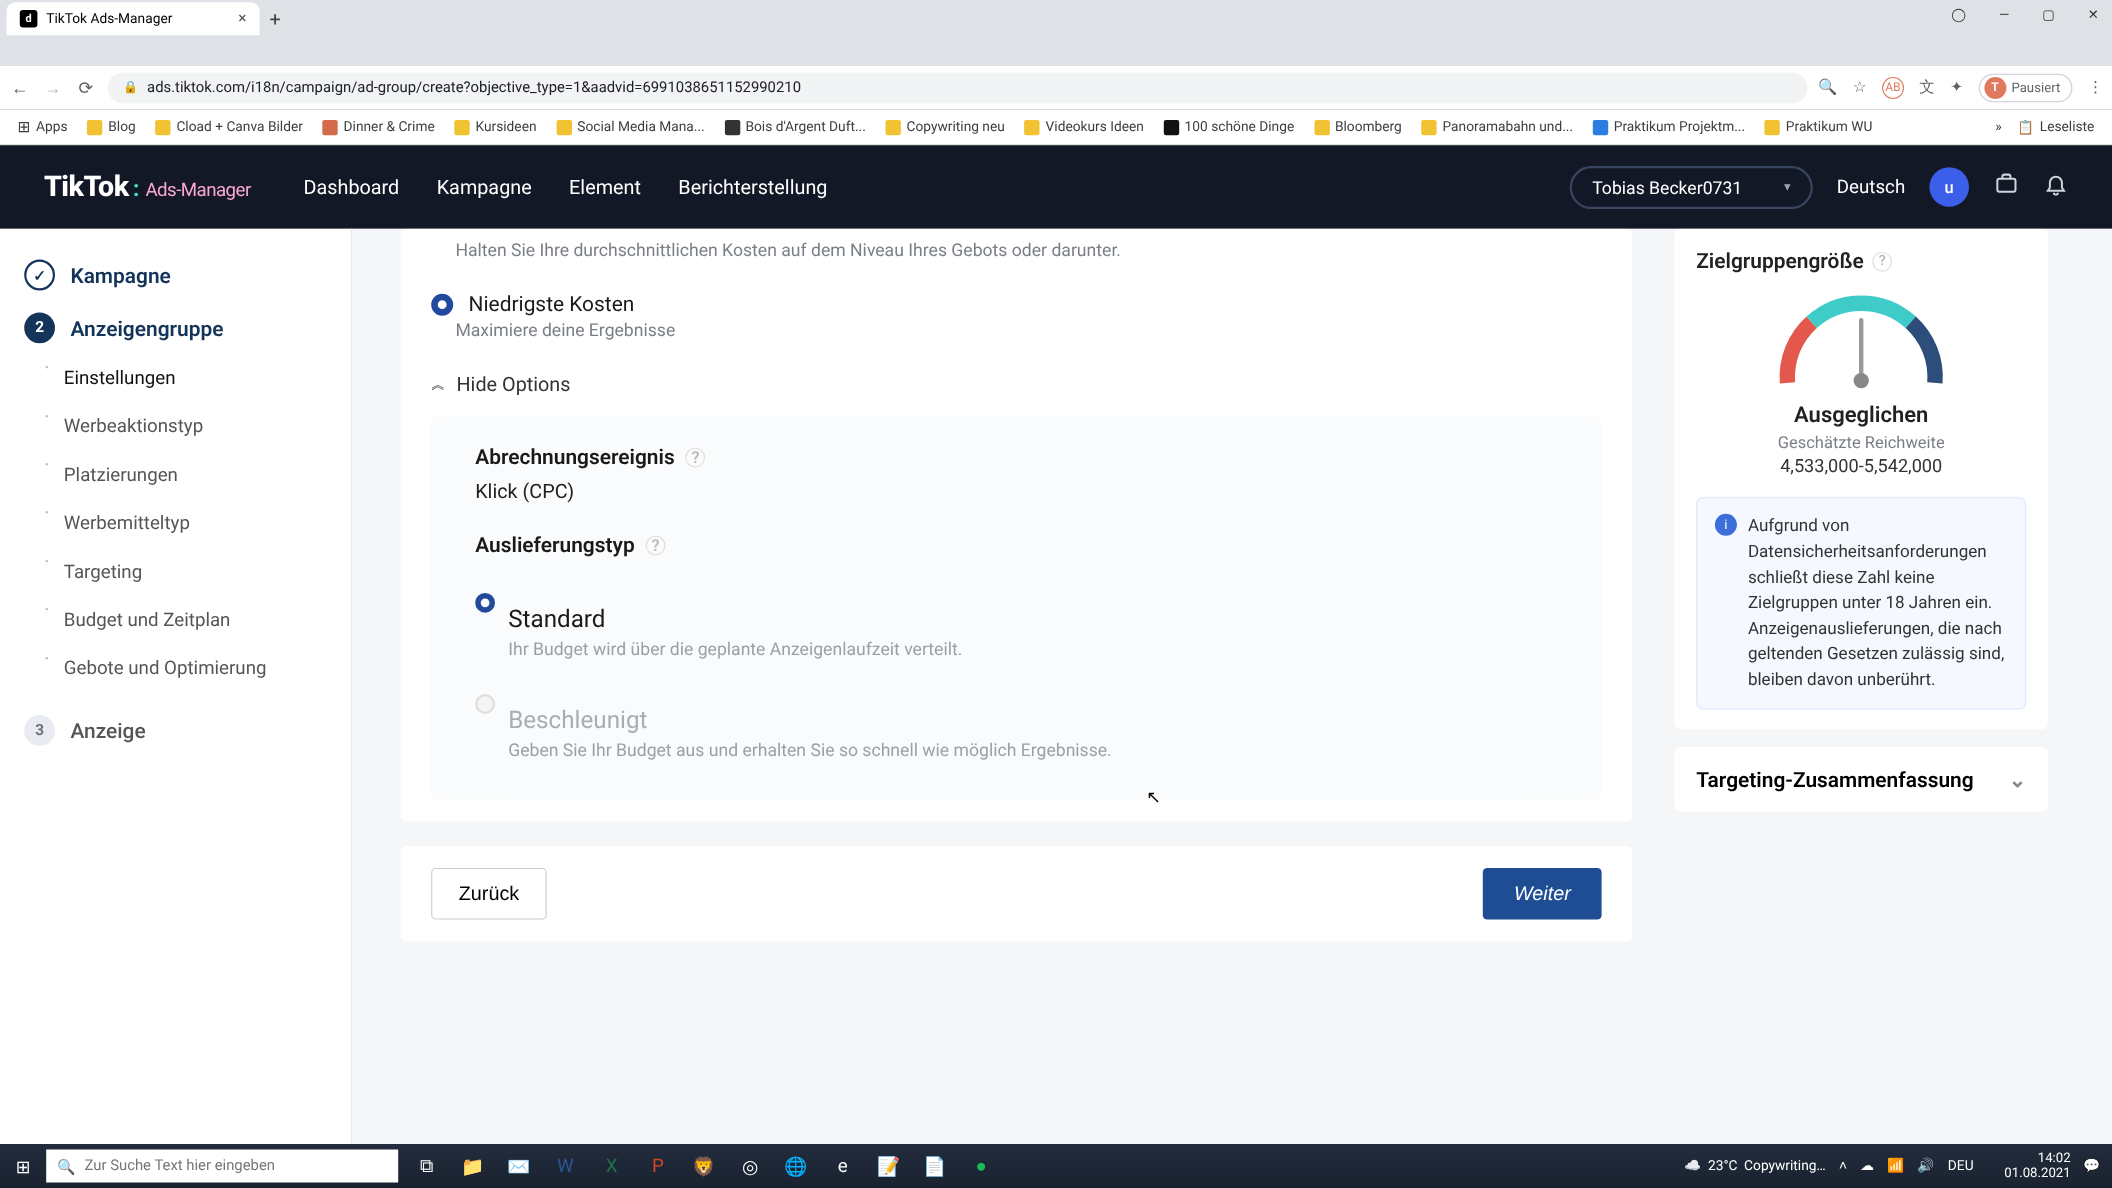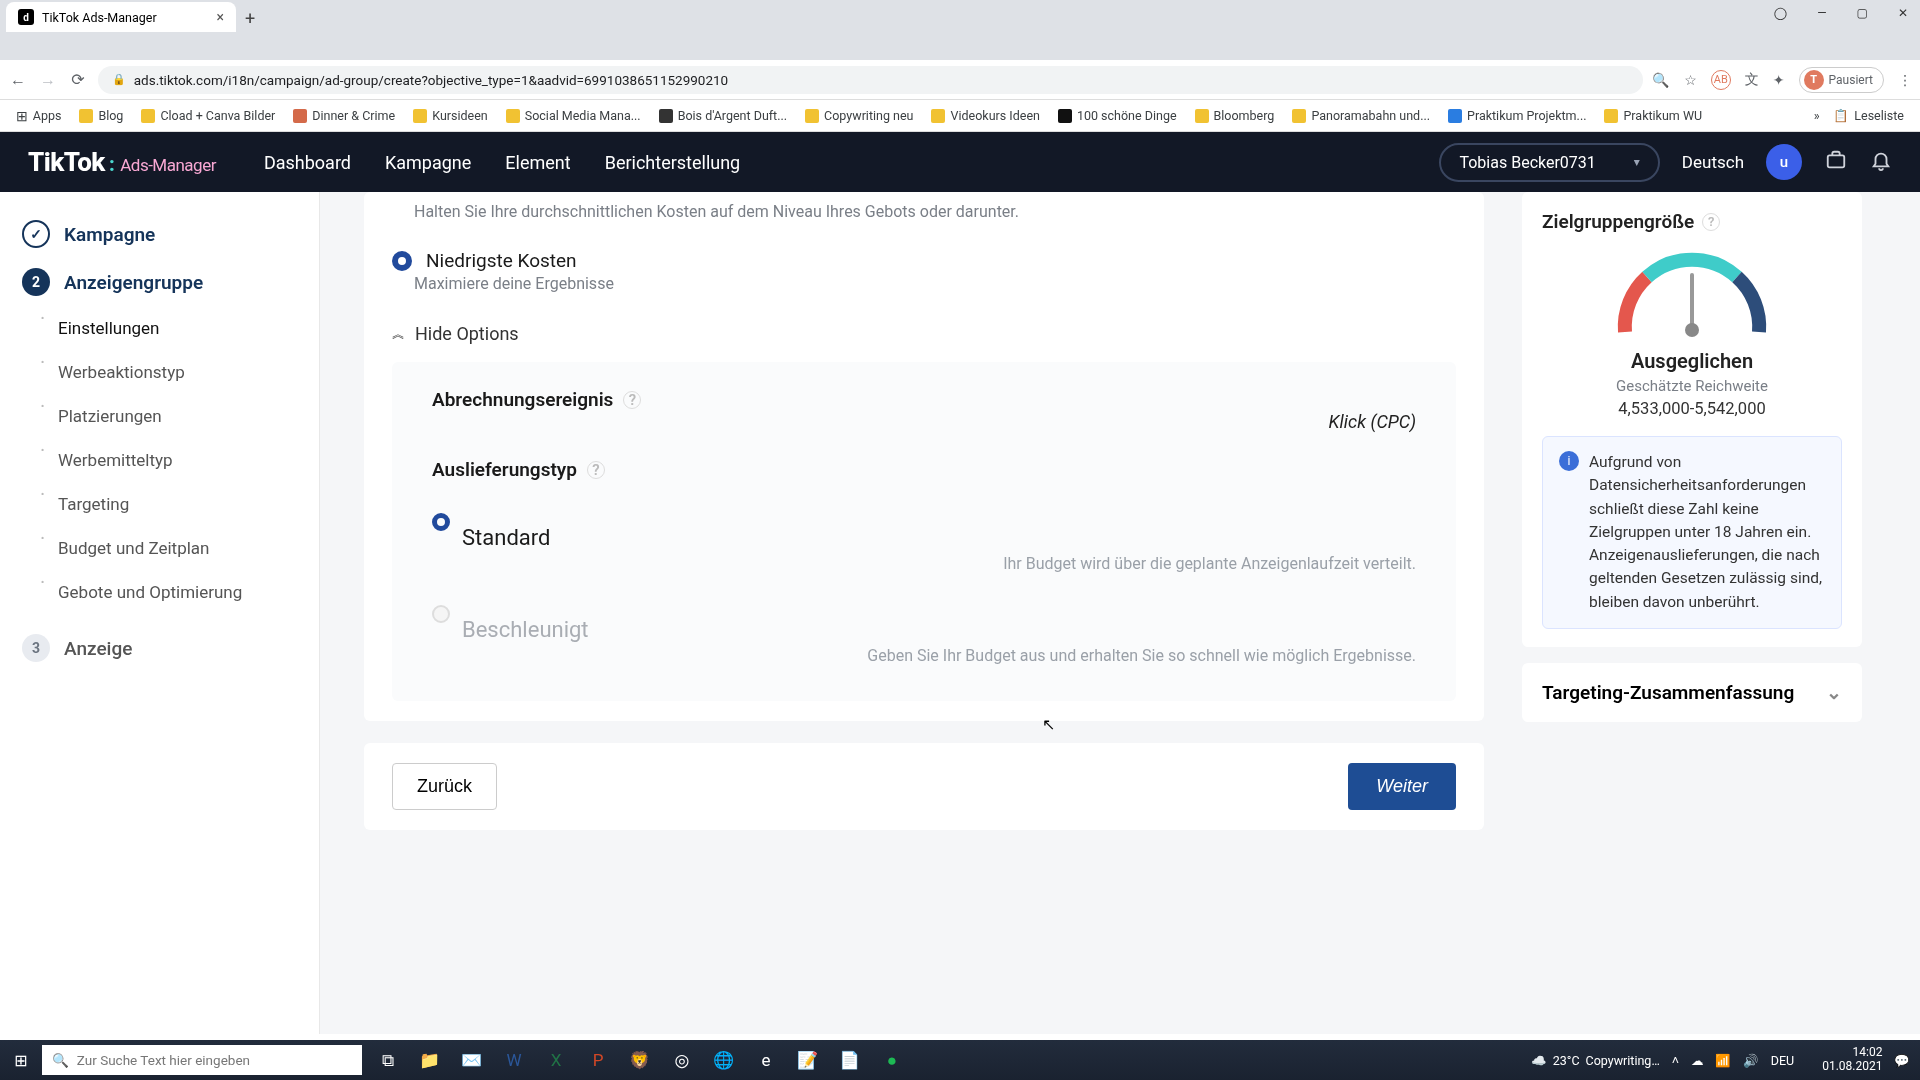--- a/index.html
+++ b/index.html
@@ -18,21 +18,21 @@
 .lock-ico { color: #5f6368; font-size: 11px; }
 .addr-right { display: flex; align-items: center; gap: 14px; color: #5f6368; }
 .ab-badge { border: 1px solid #e07a5f; color: #e07a5f; border-radius: 50%; width: 20px; height: 20px; font-size: 11px; display:inline-flex; align-items:center; justify-content:center;}
 .profile-pill { border: 1px solid #ccc; border-radius: 16px; padding: 2px 10px 2px 4px; display:flex; align-items:center; gap:5px; font-size:12px;}
 .prof-avatar { width: 20px; height: 20px; border-radius: 50%; background: #e07a5f; color:#fff; display:inline-flex; align-items:center; justify-content:center; font-size:11px; font-weight:bold;}
 .bm-bar { background: #fff; height: 32px; border-bottom: 1px solid #ddd; display: flex; align-items: center; padding: 0 8px; gap: 2px; font-size: 12.5px; color: #3c4043; }
 .bm-item { display: flex; align-items: center; gap: 5px; padding: 4px 8px; border-radius: 4px; cursor: pointer; white-space: nowrap; }
 .bm-ico { width: 14px; height: 14px; background: #f1c232; border-radius: 2px; display:inline-block; }
 .bm-more { margin-left: auto; display:flex; align-items:center; gap:6px;}
 
-.app-hdr { background: #121826; height: 60px; display: flex; align-items: center; padding: 0 28px; color: #fff; }
+.app-hdr { background: #121826; height: 76px; display: flex; align-items: center; padding: 0 40px; color: #fff; }
 .logo { font-size: 26px; font-weight: 800; letter-spacing: -0.5px; display:flex; align-items:baseline; gap:4px;}
 .logo-sub { font-size: 17px; font-weight: 400; color: #f9a8d4; margin-left: 2px; }
 .main-nav { display: flex; gap: 34px; margin-left: 48px; font-size: 18px; }
 .main-nav span { cursor: pointer; }
 .hdr-right { margin-left: auto; display: flex; align-items: center; gap: 22px; }
 .user-pill { border: 2px solid #3a4660; border-radius: 24px; padding: 8px 18px; display: flex; align-items: center; gap: 38px; font-size: 16px; cursor:pointer;}
 .chev { font-size: 12px; color: #9aa3b5; }
 .hdr-avatar { width: 36px; height: 36px; border-radius: 50%; background: #3b5fe8; display:inline-flex; align-items:center; justify-content:center; font-size:15px; font-weight:500;}
 .hdr-ico { font-size: 22px; color: #d0d3db; cursor:pointer; }
 
@@ -52,24 +52,24 @@
 .content-col { flex: 1; background: #f5f6f8; overflow-y: auto; padding: 0 20px 28px 44px; display:flex; gap:38px; }
 .main-card { flex: 1; max-width: 1120px; }
 .card-surface { background: #fff; border-radius: 6px; padding: 0 28px 20px 28px; margin-top: 0px; }
 .truncated-line { color:#4a4a4a; font-size:17px; margin-left:22px; padding-top:8px;}
 .hint { color: #7a7f87; font-size: 16px; margin-top: 2px; margin-left: 22px;}
 .radio-row { display: flex; align-items: center; gap: 14px; margin-top: 28px; }
 .radio-dot { width: 20px; height: 20px; border-radius: 50%; border: 6px solid #214a9c; background: #fff; display:inline-block;}
 .radio-label { font-size: 19px; color: #1a1a1a; }
 .hide-opts { display: flex; align-items: center; gap: 10px; margin-top: 30px; color: #333; font-size: 18px; cursor:pointer; }
 .chev-up { color:#555; font-size:13px; transform: rotate(0deg);}
-.opt-box { background: #fafbfc; border-radius: 6px; padding: 26px 40px 36px 40px; margin-top: 18px; text-align: right; }
+.opt-box { background: #fafbfc; border-radius: 6px; padding: 26px 40px 36px 40px; margin-top: 18px; }
 .opt-title { font-size: 19px; font-weight: 600; color: #1a1a1a; display:flex; align-items:center; gap:10px;}
 .opt-title .q { color:#bbb; font-size:15px; border:1px solid #ddd; border-radius:50%; width:18px; height:18px; display:inline-flex; align-items:center; justify-content:center;}
-.opt-val { font-size: 18px; color: #222; margin-top: 0; font-style: italic; }
+.opt-val { font-size: 18px; color: #222; margin-top: 10px; }
 .sub-radio { display:flex; align-items:center; gap:12px; margin-top:12px; }
 .sub-radio .dot { width:18px; height:18px; border-radius:50%; border:5px solid #214a9c; }
 .sub-radio .dot.dis { border:2px solid #ddd; background:#f5f5f5;}
 .sub-radio .lbl { font-size:22px; color:#1a1a1a;margin-top:32px; }
 .sub-radio .lbl.dis { color:#a9adb3; }
 .sub-hint { font-size:16px; color:#9aa0a8; margin-left:30px; margin-top:4px;}
 
 .side-col { width: 340px; display:flex; flex-direction:column; gap:16px; margin-top:0px;}
 .panel { background:#fff; border-radius:6px; padding:18px 20px; }
 .panel-title { font-size:19px; font-weight:600; color:#222; display:flex; align-items:center; gap:8px;}

